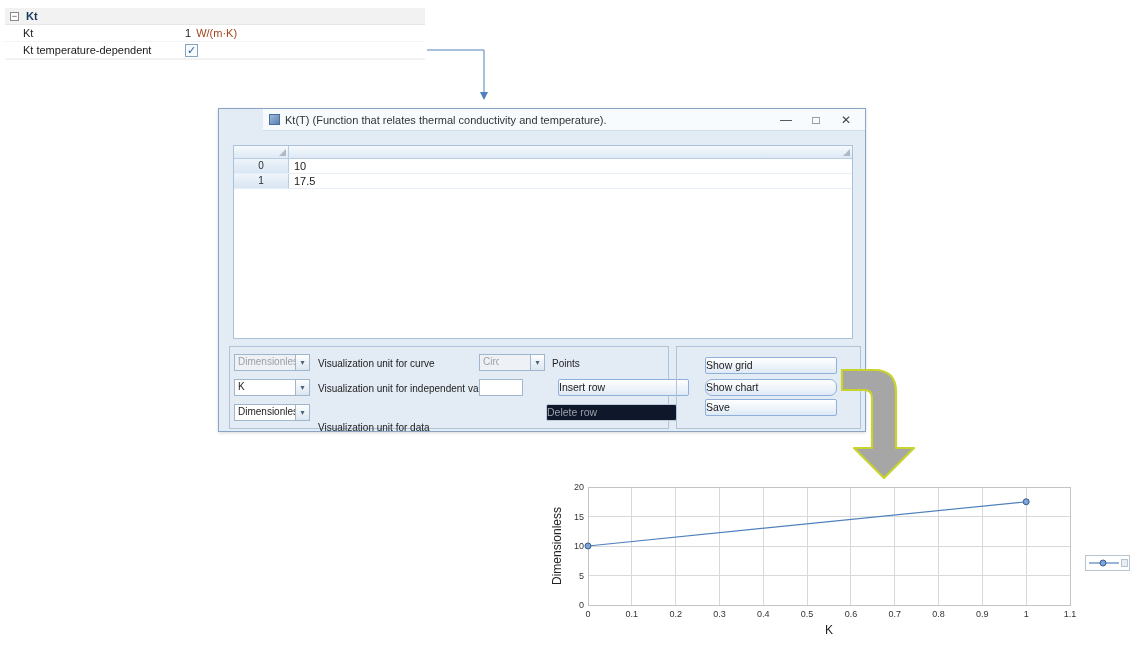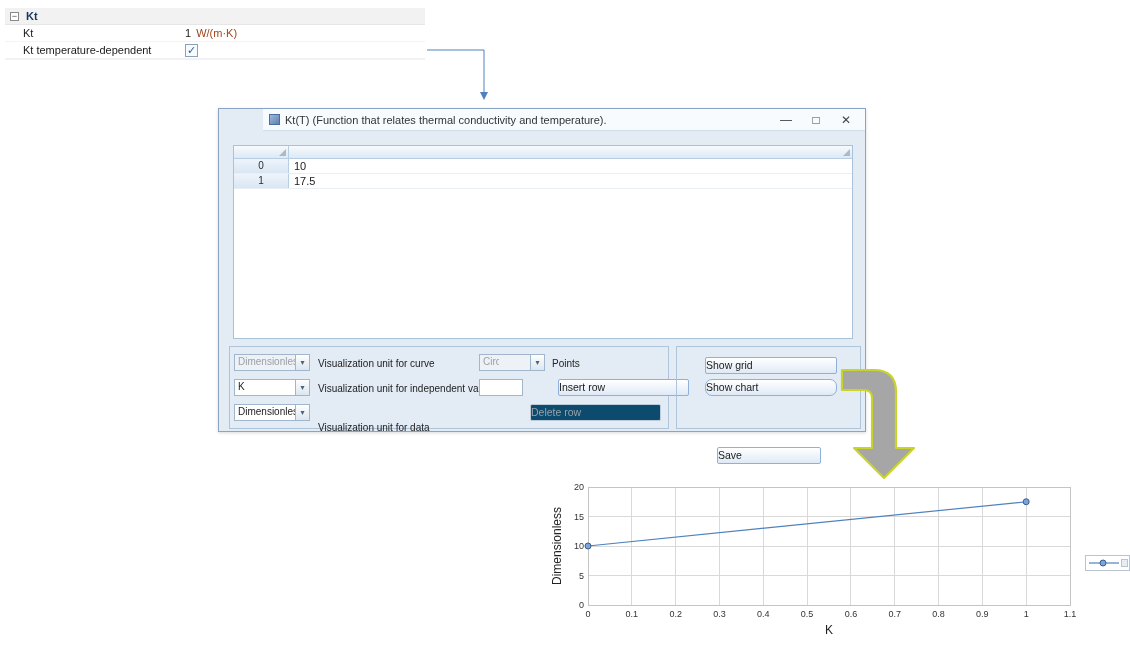--- a/index.html
+++ b/index.html
@@ -44,21 +44,21 @@
 
   .dd { position:absolute; height:17px; display:flex; border:1px solid #9fb6cc; background:#fff; }
   .dd-txt { flex:1; font-size:10px; padding:1px 3px 0 3px; white-space:nowrap; overflow:hidden; color:#222; }
   .dd.disabled { background:#eef1f5; }
   .dd.disabled .dd-txt { color:#9aa1a9; }
   .dd-btn { width:14px; border-left:1px solid #9fb6cc; background:linear-gradient(#fefefe,#dce6f0); font-size:8px; color:#4a647e; display:flex; align-items:center; justify-content:center; }
   .ctl-label { position:absolute; font-size:10px; color:#222; white-space:nowrap; line-height:17px; }
   .txt-input { position:absolute; height:17px; border:1px solid #9fb6cc; background:#fff; font-size:11px; padding:0 3px; font-family:"Liberation Sans",sans-serif; }
 
   .btn2 { position:absolute; height:17px; border:1px solid #8fb0d8; border-radius:2px; background:linear-gradient(#ffffff,#dfeaf6); font-size:10.5px; color:#1a1a1a; text-align:left; line-height:15px; cursor:default; }
-  .btn2.disabled { color:#9aa1a9; background:#0c4a6e; border-color:#bccbda; }
+  .btn2.disabled { color:#9aa1a9; background:#0f172a; border-color:#bccbda;margin-left:16px; }
 
   
   .chart { position:absolute; left:545px; top:478px; z-index:1; }
   svg text { font-family:"Liberation Sans", sans-serif; }
   .grid { stroke:#d9d9d9; stroke-width:1; shape-rendering:crispEdges; }
   .axis-box { fill:none; stroke:#c4c4c4; shape-rendering:crispEdges; }
   .tick { font-size:9px; fill:#333; }
   .series { fill:none; stroke:#4f81bd; stroke-width:1.2; }
   .marker { fill:#7da3d8; stroke:#365f91; stroke-width:1; }
   .axis-label-x { font-size:12px; fill:#222; }
@@ -147,21 +147,21 @@
         <span class="dd-txt">Dimensionless</span>
         <span class="dd-btn">▾</span>
       </div>
       <span class="ctl-label" style="left:88px; top:72px;">Visualization unit for data</span>
       <div class="btn2 disabled" style="left:300px; top:57px; width:131px;">Delete row</div>
     </div>
 
     <div class="group group-right">
       <div class="btn2" style="left:28px; top:10px; width:132px;">Show grid</div>
       <div class="btn2" style="left:28px; top:32px; width:132px;border-radius:7px;">Show chart</div>
-      <div class="btn2" style="left:40px; top:52px; width:104px;margin-top:48px;">Save</div>
+      <div class="btn2" style="left:28px; top:52px; width:132px;">Save</div>
     </div>
   </div>
 
   <svg class="overlay" width="1130" height="651" style="z-index:6;">
     <path d="M842,370 L874,370 Q896,370 896,392 L896,448 L914,448 L884,478 L854,448 L872,448 L872,398 Q872,390 864,390 L842,390 Z" fill="#a6a6a6" stroke="#c9d42b" stroke-width="2.2" stroke-linejoin="round"></path>
   </svg>
 
   <div class="chart">
     <svg id="chart-svg" width="585" height="173">
         <line class="grid" x1="43" y1="9" x2="43" y2="127"></line>

